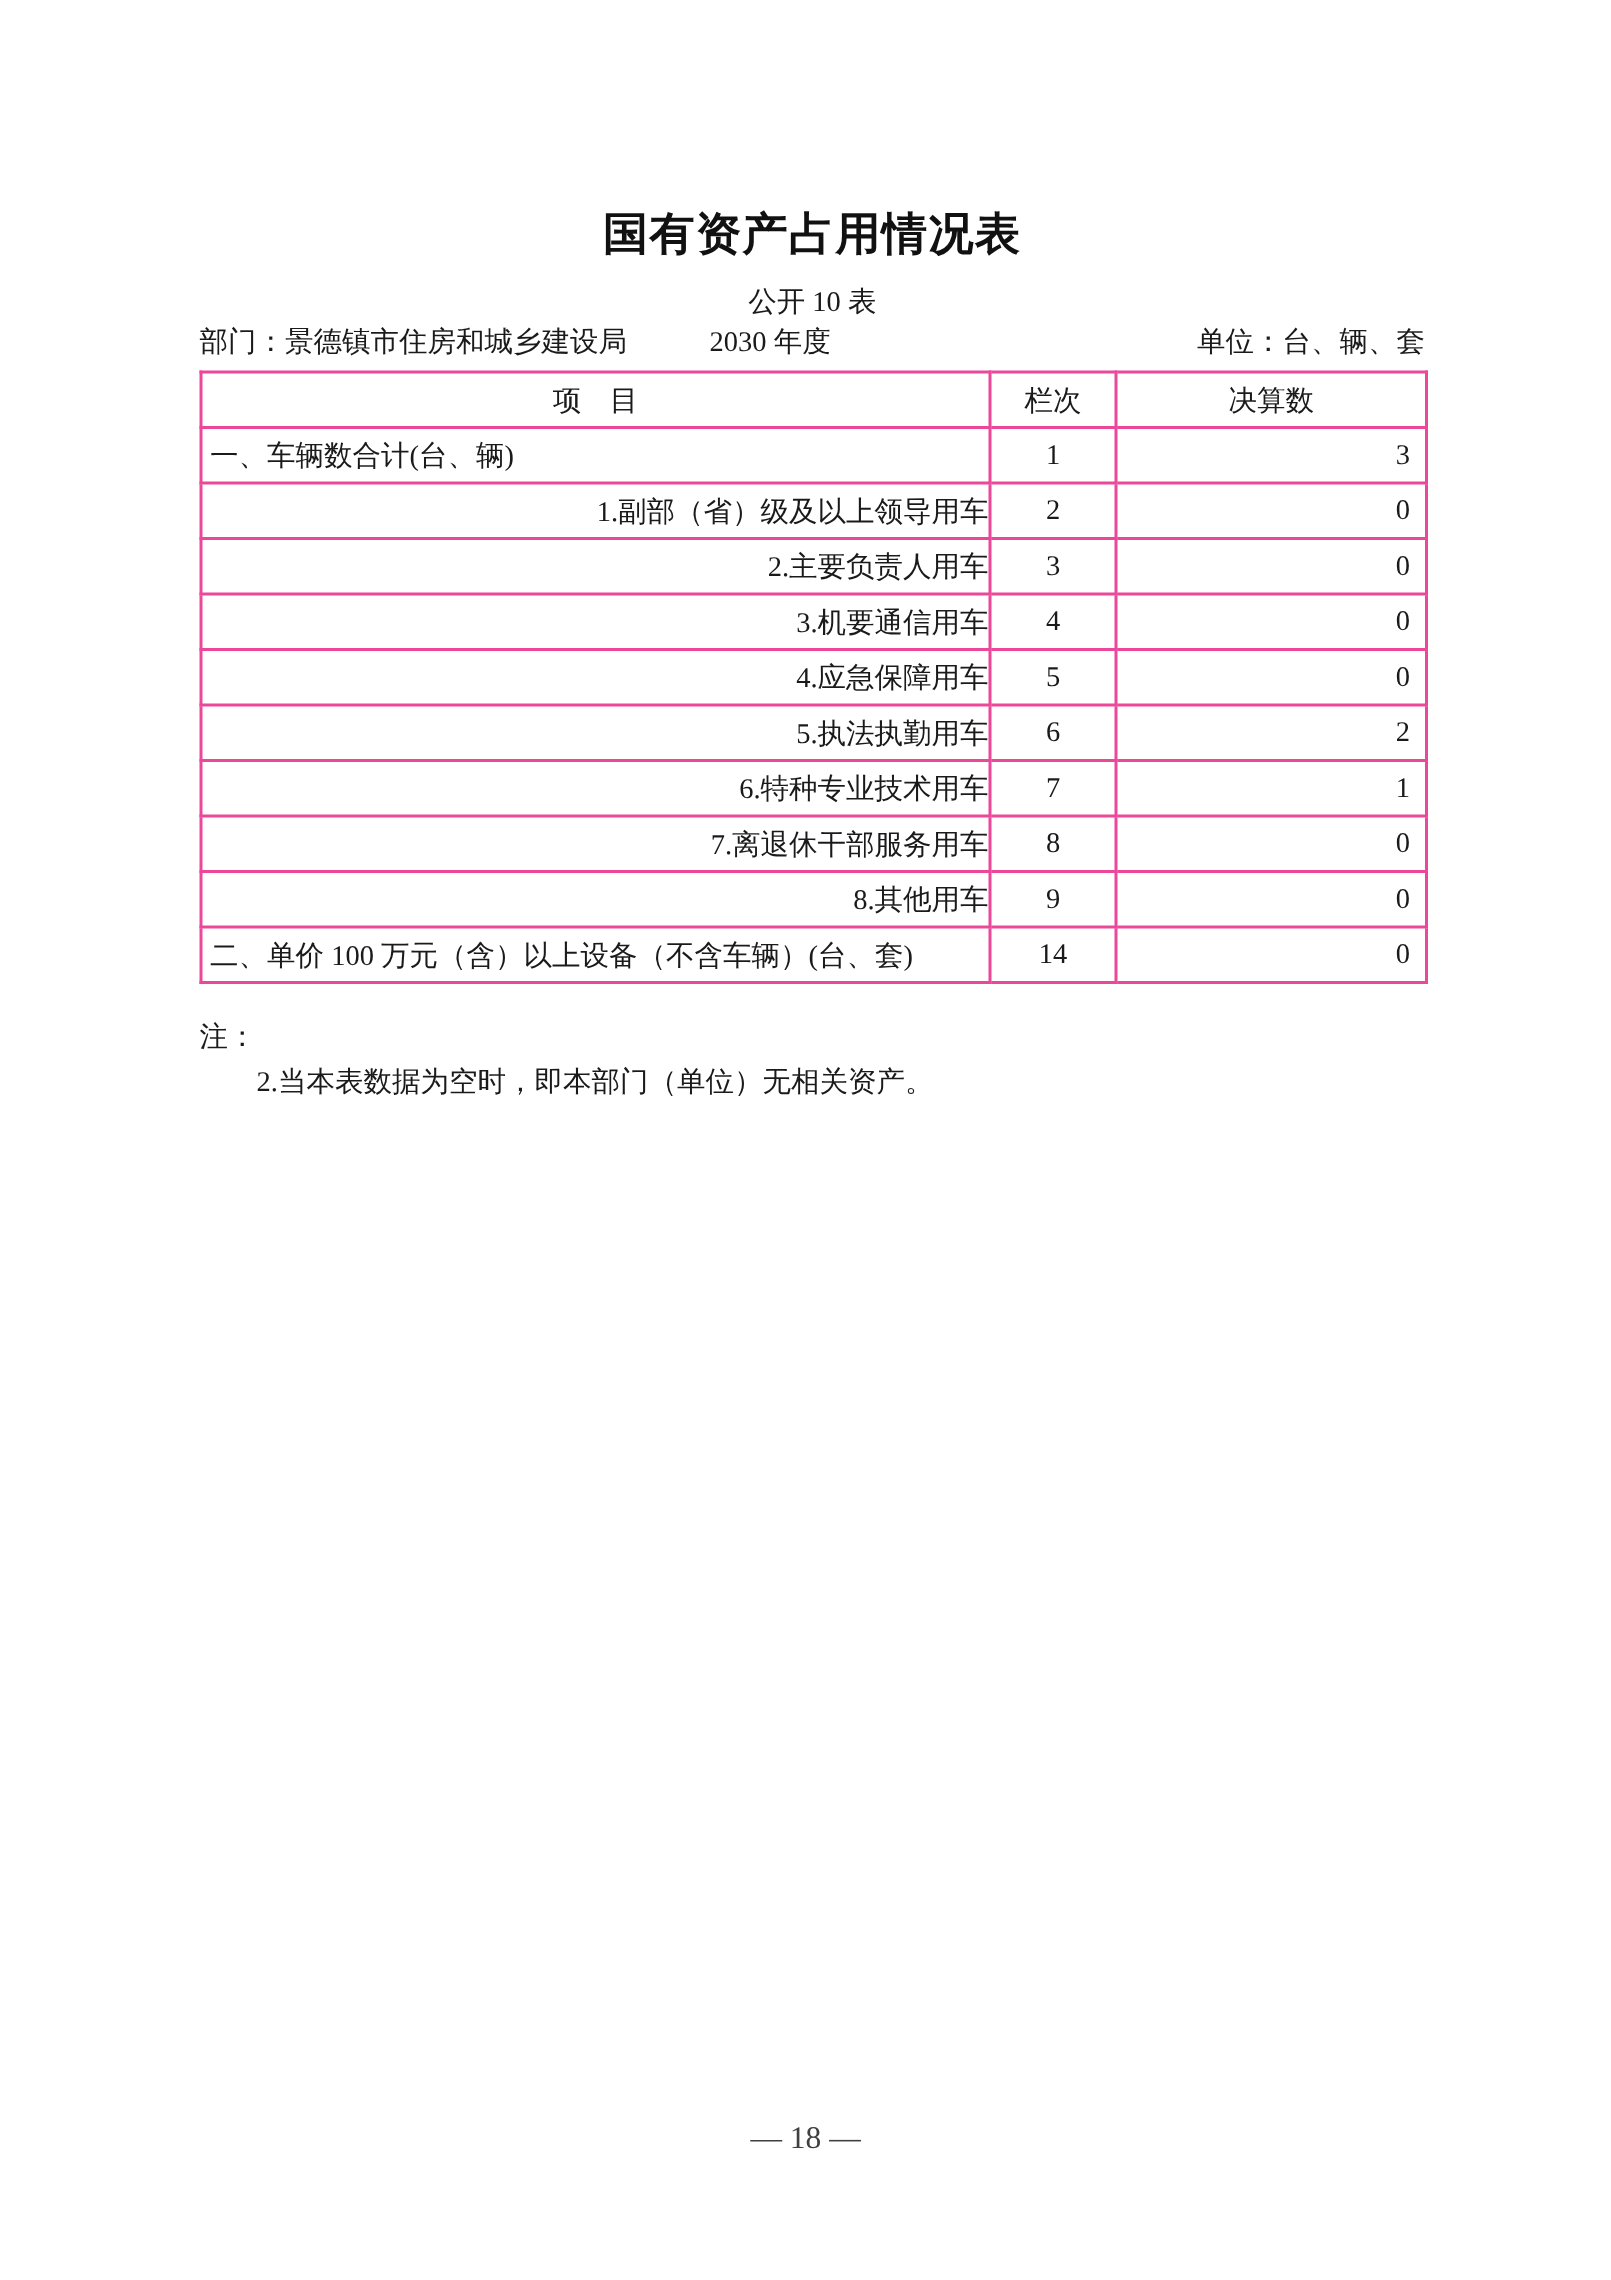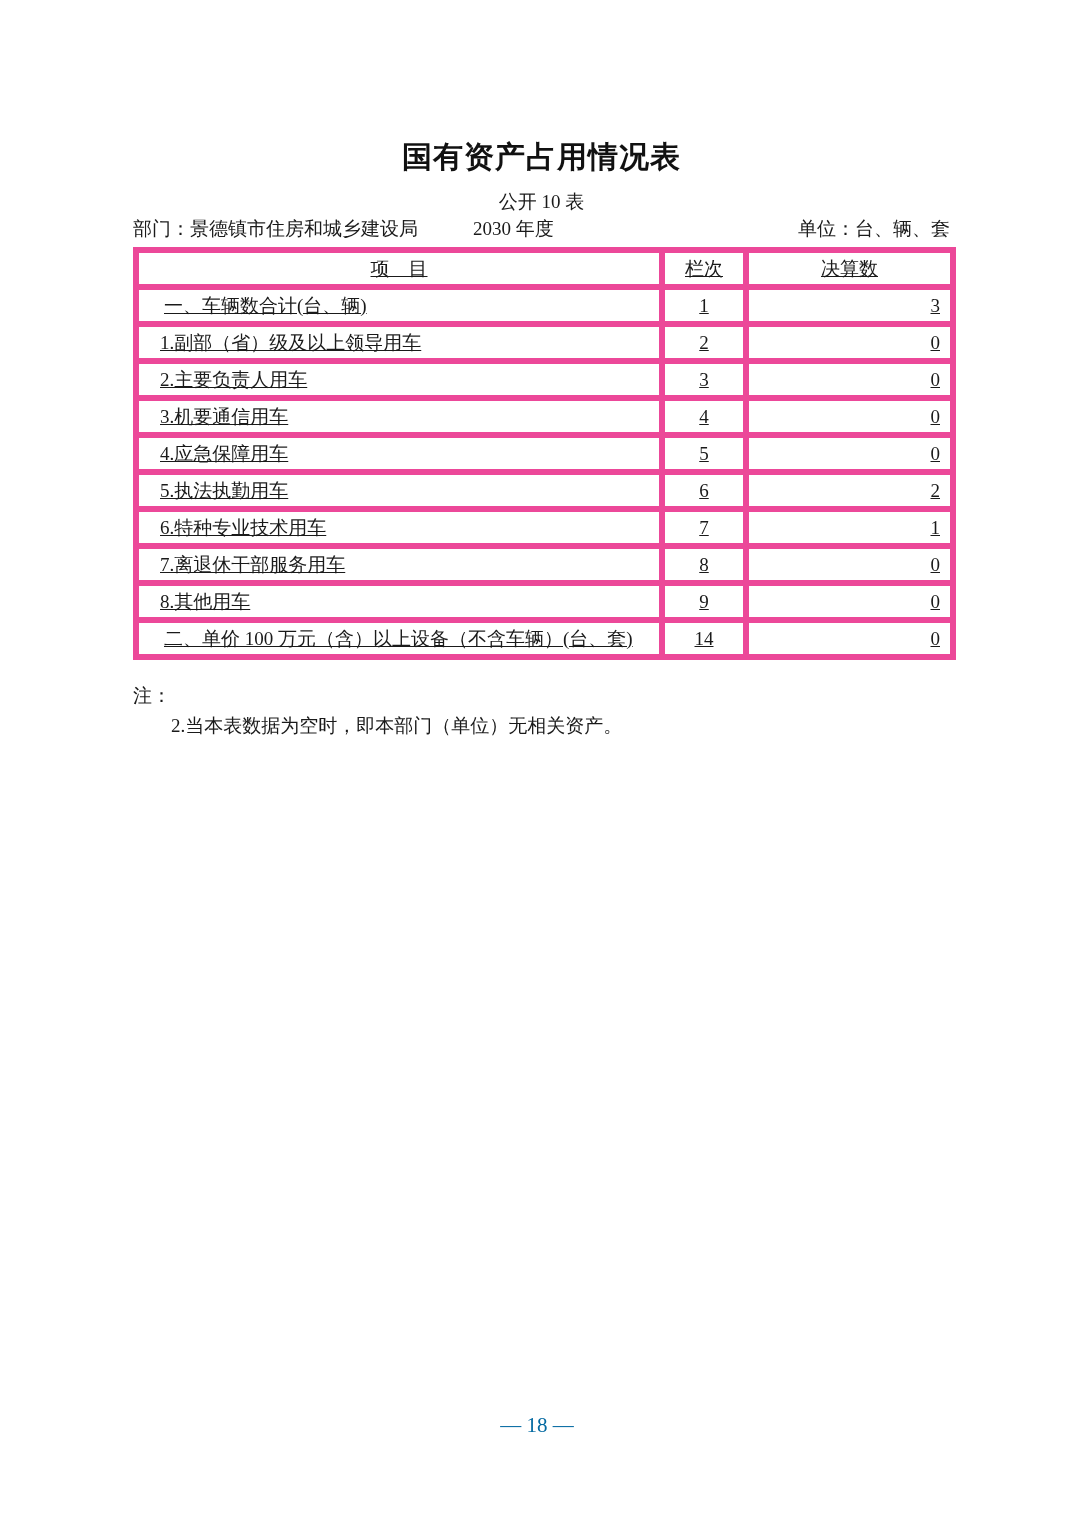--- a/index.html
+++ b/index.html
@@ -44,51 +44,50 @@
   .meta-unit { margin-left: auto; }
 
   table.assets {
     margin-top: 7px;
     width: 817px;
     border-collapse: collapse;
     table-layout: fixed;
     font-size: 19px;
   }
   table.assets th, table.assets td {
-    border: 6px solid #ec4899;
+    border: 2px solid #ec4899;
     height: 37px;
     font-weight: normal;
     vertical-align: middle;
     overflow: hidden;
     white-space: nowrap;
-    text-decoration: underline;
   }
   th.h-item, th.h-col, th.h-val { text-align: center; }
-  td.c-item { text-align: left; padding-left: 25px; }
-  td.c-item.indent { padding-left: 21px; }
+  td.c-item { text-align: left; padding-left: 5px; }
+  td.c-item.indent { padding-left: 21px; text-align: right; }
   td.c-col { text-align: center; }
   td.c-val { text-align: right; padding-right: 10px; }
 
   .notes {
     margin-top: 21px;
     font-size: 19px;
     line-height: 30px;
   }
   .note-first { display: flex; }
   .note-prefix { flex: 0 0 auto; }
   .note-second { padding-left: 38px; }
 
   .page-number {
     position: absolute;
     top: 1410px;
     left: 0; width: 1074px;
     text-align: center;
     font-size: 21px;
     line-height: 30px;
-    color: #0369a1;
+    color: #404040;
   }
 </style>
 </head>
 <body>
 
 <div class="page">
   <div class="content">
 
     <div class="doc-title">国有资产占用情况表</div>
 

